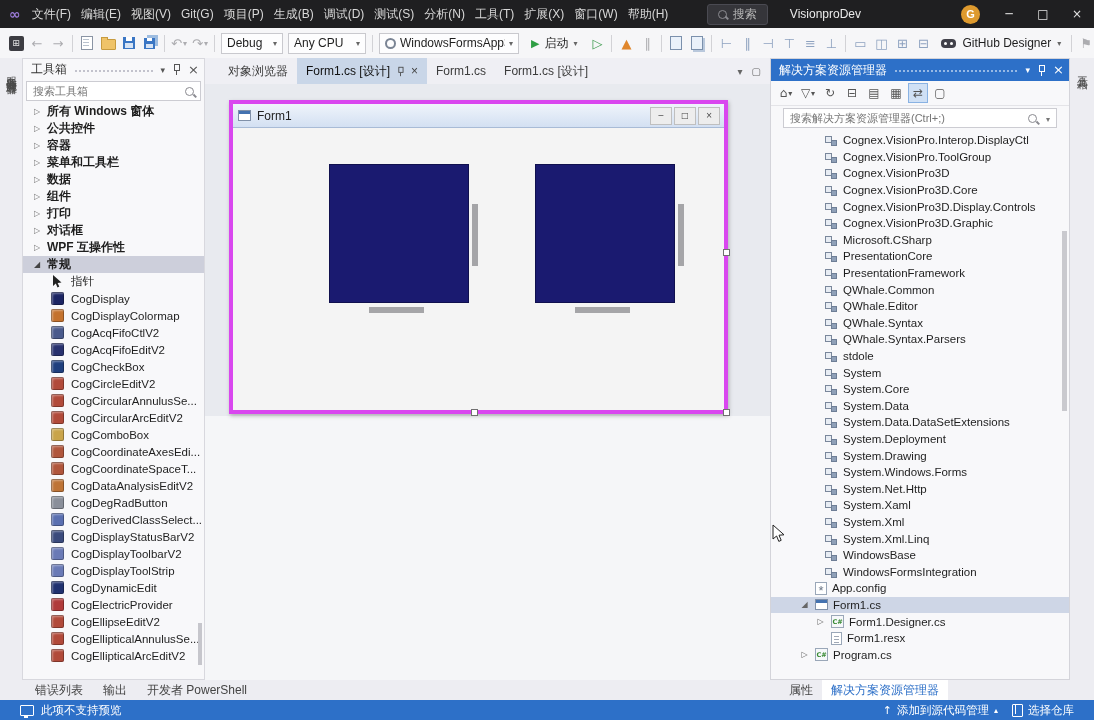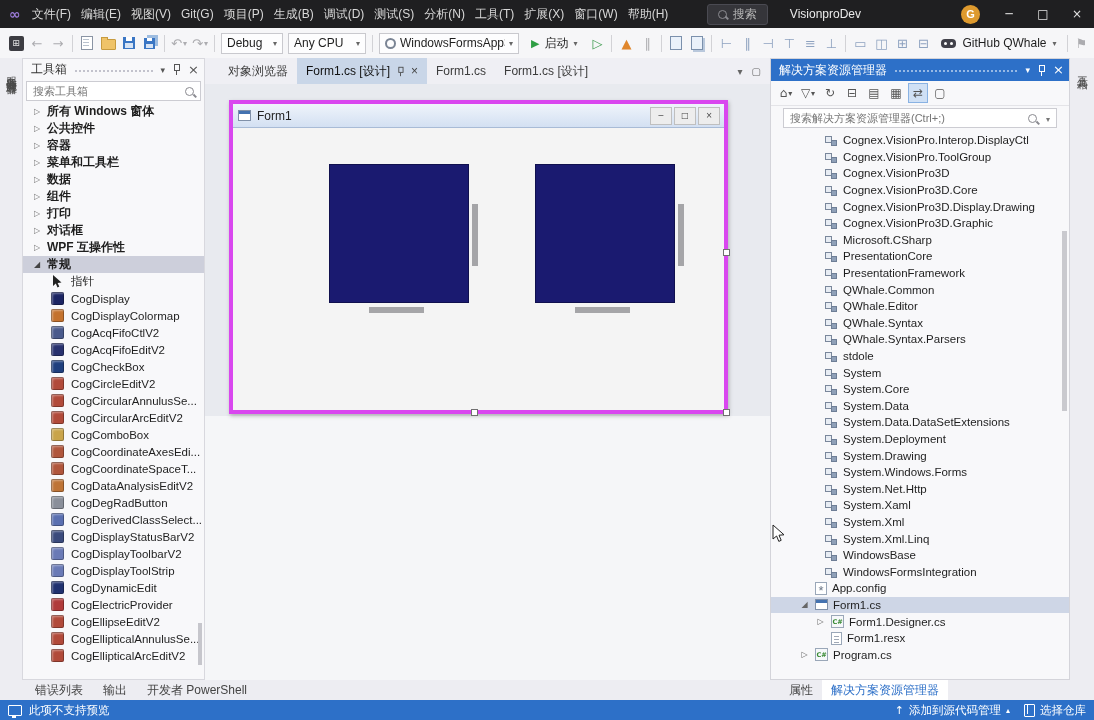--- a/index.html
+++ b/index.html
@@ -145,21 +145,21 @@
   .sol-thumb{position:absolute;right:2px;top:172px;width:5px;height:180px;background:#C9C9CE;}
 
   
   .bottom-tabs{position:absolute;left:0;right:0;bottom:20px;height:20px;background:#EDEDF2;display:flex;align-items:stretch;font-size:12px;color:#444;}
   .bt-left{display:flex;padding-left:26px;gap:2px;}
   .bt-right{position:absolute;left:780px;top:0;bottom:0;display:flex;}
   .bt-tab{padding:0 9px;display:flex;align-items:center;white-space:nowrap;cursor:default;}
   .bt-tab.active{background:#fff;color:#2D70C8;}
 
   
-  .statusbar{position:absolute;left:0;right:0;bottom:0;height:20px;background:#2D70C8;color:#fff;display:flex;align-items:center;font-size:11.5px;padding:0 8px;gap:7px;box-sizing:border-box;}
+  .statusbar{position:absolute;left:0;right:0;bottom:0;height:20px;background:#2D70C8;color:#fff;display:flex;align-items:center;font-size:11.5px;padding:0 20px;gap:7px;box-sizing:border-box;}
   .i-screen{width:12px;height:9px;border:1px solid #fff;border-radius:1px;position:relative;display:inline-block;flex:none;}
   .i-screen::after{content:"";position:absolute;left:3px;bottom:-3px;width:4px;height:2px;background:#fff;}
   .sb-right{margin-left:auto;display:flex;align-items:center;gap:14px;}
   .sb-item{display:flex;align-items:center;gap:5px;white-space:nowrap;}
   .sb-arrow{font-family:"DejaVu Sans",sans-serif;font-size:11px;}
   .i-repo{width:9px;height:11px;border:1px solid #fff;border-radius:1px;position:relative;display:inline-block;flex:none;}
   .i-repo::after{content:"";position:absolute;left:2px;top:0;width:1px;height:9px;background:#fff;}
 
   .cursor{position:absolute;left:772px;top:524px;z-index:60;pointer-events:none;}
 </style>
@@ -297,21 +297,21 @@
       </span>
       <span class="tb-icon muted2">
         <span>⊞</span>
       </span>
       <span class="tb-icon muted2">
         <span>⊟</span>
       </span>
       <div class="flex1"></div>
       <div class="tb-copilot">
         <span class="copilot-icon"></span>
-        <span>GitHub QWhale</span>
+        <span>GitHub Designer</span>
         <span class="caret9">▾</span>
       </div>
       <div class="tb-sep"></div>
       <span class="tb-icon muted">
         <span>⚑</span>
       </span>
     </div>
 
   <div class="left-strip">
     <div class="v-tab">服务器资源管理器</div>
@@ -575,21 +575,21 @@
         <div class="se-row ref">
           <span class="i-ref"></span>
           <span>Cognex.VisionPro3D</span>
         </div>
         <div class="se-row ref">
           <span class="i-ref"></span>
           <span>Cognex.VisionPro3D.Core</span>
         </div>
         <div class="se-row ref">
           <span class="i-ref"></span>
-          <span>Cognex.VisionPro3D.Display.Drawing</span>
+          <span>Cognex.VisionPro3D.Display.Controls</span>
         </div>
         <div class="se-row ref">
           <span class="i-ref"></span>
           <span>Cognex.VisionPro3D.Graphic</span>
         </div>
         <div class="se-row ref">
           <span class="i-ref"></span>
           <span>Microsoft.CSharp</span>
         </div>
         <div class="se-row ref">

